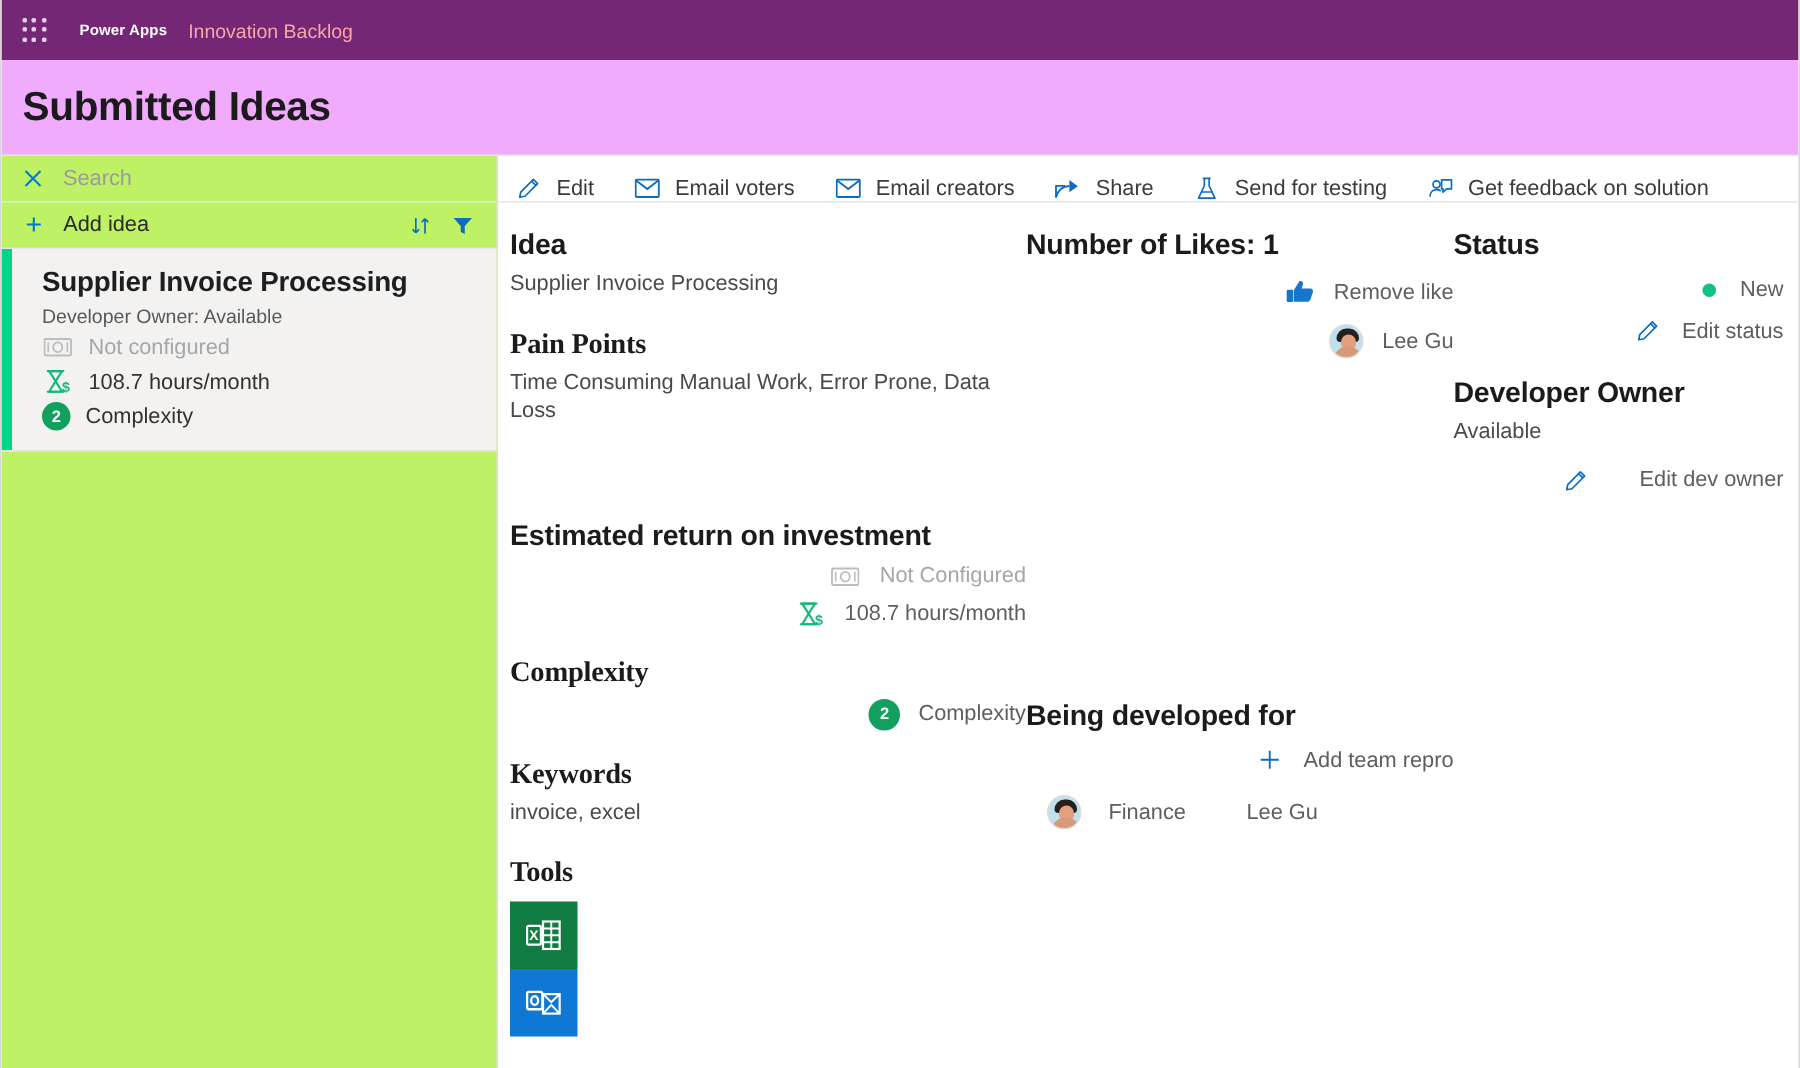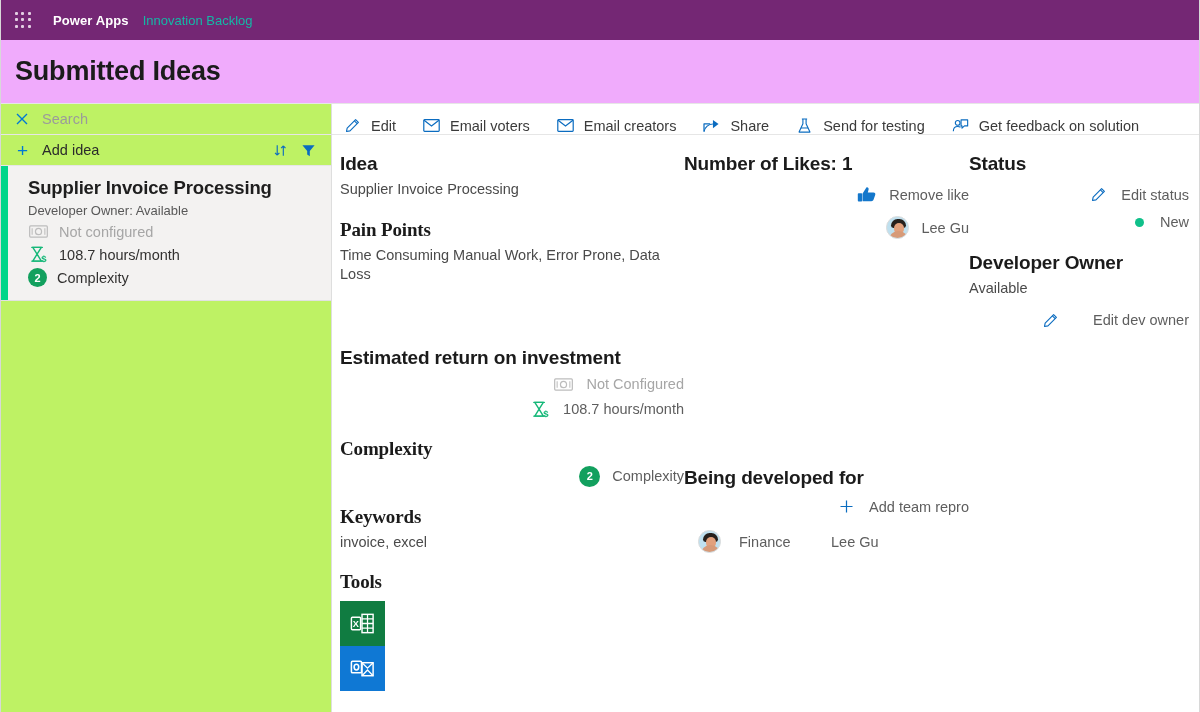--- a/index.html
+++ b/index.html
@@ -43,32 +43,32 @@
     cursor: pointer;
   }
   .waffle i {
     display: block;
     width: 3px;
     height: 3px;
     background: #e3cfe3;
     border-radius: 1px;
   }
   .brand {
-    font-size: 13px;
+    font-size: 10px;
     font-weight: bold;
     margin-left: 17px;
     letter-spacing: .1px;
     white-space: nowrap;
   }
   .appname {
     font-size: 13px;
     font-weight: normal;
     margin-left: 14px;
     white-space: nowrap;
-    color: #14b8a6;
+    color: #fca5a5;
   }
 
   
   .pagetitle-bar {
     height: 64px;
     display: flex;
     align-items: center;
     padding-left: 14px;
     background: #f0abfc;
     border-bottom: 1px solid #e6e6e6;
@@ -586,34 +586,34 @@
             <span class="link-grey">Lee Gu</span>
           </div>
 
         </div>
 
         <div class="col-side">
 
           <h3 class="sect">Status</h3>
 
           <div class="iconrow" style="margin-top:10px">
+            <span class="statusdot"></span>
+            <span class="link-grey" style="margin-left:16px">New</span>
+          </div>
+
+          <div class="iconrow" style="margin-top:10px">
             <span class="ic">
               <svg width="15" height="15" viewBox="0 0 16 16" aria-hidden="true">
                 <path d="M11.3 1.7 L14.3 4.7 L5.3 13.7 L1.6 14.4 L2.3 10.7 Z" fill="none" stroke="#0b6cc0" stroke-width="1.2" stroke-linejoin="round"></path>
                 <path d="M10 3 L13 6" stroke="#0b6cc0" stroke-width="1.2"></path>
               </svg>
             </span>
             <span class="rtxt link-grey">Edit status</span>
           </div>
 
-          <div class="iconrow" style="margin-top:10px">
-            <span class="statusdot"></span>
-            <span class="link-grey" style="margin-left:16px">New</span>
-          </div>
-
           <h3 class="sect" style="margin-top:22px">Developer Owner</h3>
           <div class="sectval">Available</div>
 
           <div class="iconrow" style="margin-top:12px">
             <span class="ic">
               <svg width="15" height="15" viewBox="0 0 16 16" aria-hidden="true">
                 <path d="M11.3 1.7 L14.3 4.7 L5.3 13.7 L1.6 14.4 L2.3 10.7 Z" fill="none" stroke="#0b6cc0" stroke-width="1.2" stroke-linejoin="round"></path>
                 <path d="M10 3 L13 6" stroke="#0b6cc0" stroke-width="1.2"></path>
               </svg>
             </span>

